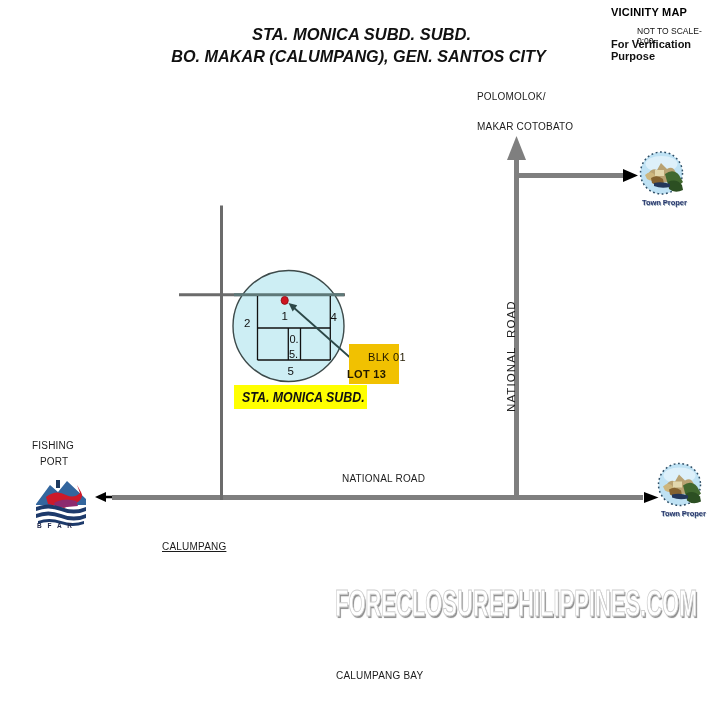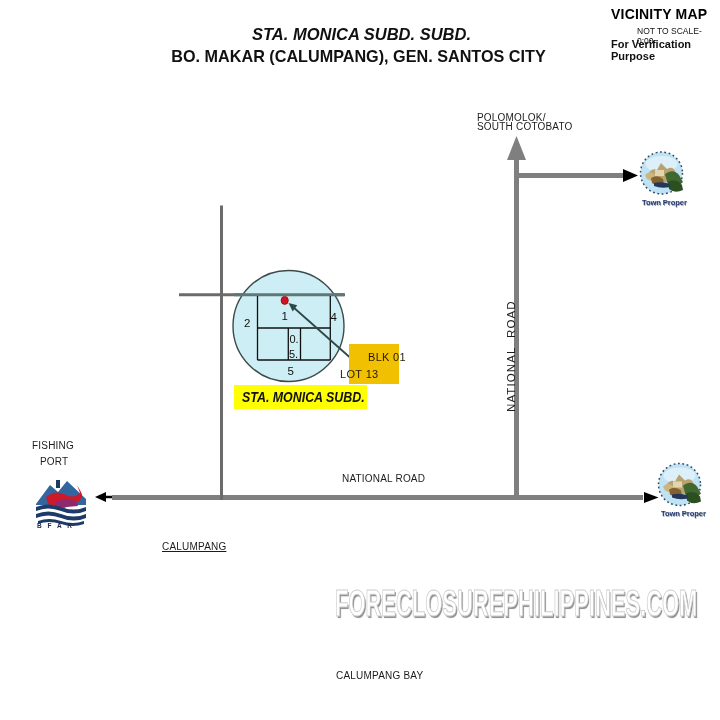--- a/index.html
+++ b/index.html
@@ -6,31 +6,31 @@
 body{width:720px;height:720px;position:relative;background:#ffffff;overflow:hidden;
      font-family:"Liberation Sans",sans-serif;}
 .abs{position:absolute;}
 .lbl{color:#1c1c1c;font-size:10px;letter-spacing:0.2px;white-space:nowrap;}
 </style>
 </head>
 <body>
 
 <div class="abs" style="left:0;top:24.5px;width:723px;text-align:center;font-size:16.5px;font-weight:bold;font-style:italic;color:#111;">STA. MONICA SUBD. SUBD.</div>
 
-<div class="abs" style="left:0;top:47px;width:717px;text-align:center;font-size:16.2px;font-weight:bold;color:#111;">BO. MAKAR (CALUMPANG), GEN. SANTOS CITY</div>
+<div class="abs" style="left:0;top:47px;width:717px;text-align:center;font-size:16.2px;font-weight:bold;font-style:italic;color:#111;">BO. MAKAR (CALUMPANG), GEN. SANTOS CITY</div>
 
-<div class="abs" style="left:611px;top:6px;font-size:14px;font-weight:bold;color:#000;letter-spacing:0.2px;">VICINITY MAP</div>
+<div class="abs" style="left:611px;top:6px;font-size:11px;font-weight:bold;color:#000;letter-spacing:0.2px;">VICINITY MAP</div>
 
 <div class="abs" style="left:611px;top:25.5px;font-size:8.5px;color:#111;padding-left:26px;">NOT TO SCALE- 0:00</div>
 
 <div class="abs" style="left:611px;top:37.5px;font-size:11px;color:#111;font-weight:bold;">For Verification Purpose</div>
 
-<div class="abs lbl" style="left:477px;top:112px;text-align:right;">POLOMOLOK/</div>
+<div class="abs lbl" style="left:477px;top:91px;text-align:right;">POLOMOLOK/</div>
 
-<div class="abs lbl" style="left:477px;top:121px;">SOUTH COTOBATO</div>
+<div class="abs lbl" style="left:477px;top:121px;">MAKAR COTOBATO</div>
 
 <svg class="abs" style="left:0;top:0;" width="720" height="720" viewBox="0 0 720 720">
 
   <line x1="516.5" y1="155" x2="516.5" y2="500" stroke="#7f7f7f" stroke-width="5"></line>
 
   <polygon points="516.5,136 526,160 507,160" fill="#7f7f7f"></polygon>
 
   <line x1="514" y1="175.5" x2="624" y2="175.5" stroke="#7f7f7f" stroke-width="5"></line>
 
   <polygon points="638,175.5 623,169 623,182" fill="#000"></polygon>
@@ -108,21 +108,21 @@
     <path d="M4 44 Q15 40 27 44 Q39 48 50 44 L50 47 Q39 51 27 47 Q15 43 4 47 Z" fill="#1d3a6b"></path>
   </g>
 
   <text x="37" y="527.5" font-family="Liberation Sans" font-size="6.5" font-weight="bold" fill="#222a4d" letter-spacing="2">B F A R</text>
 </svg>
 
 <div class="abs" style="left:349px;top:344px;width:50px;height:40px;background:#f1c101;"></div>
 
 <div class="abs" style="left:368px;top:351px;font-size:11px;color:#221a00;letter-spacing:0.3px;">BLK&nbsp;01</div>
 
-<div class="abs" style="left:340px;top:367.5px;font-size:11px;color:#221a00;letter-spacing:0.3px;">LOT&nbsp;13</div>
+<div class="abs" style="left:347px;top:367.5px;font-size:11px;color:#221a00;letter-spacing:0.3px;font-weight:bold;">LOT&nbsp;13</div>
 
 <div class="abs" style="left:234px;top:384.5px;width:133px;height:24.5px;background:#ffff00;"></div>
 <div class="abs" style="left:241.5px;top:388px;font-size:15.5px;font-weight:bold;font-style:italic;color:#111;transform:scaleX(0.80);transform-origin:0 0;white-space:nowrap;">STA. MONICA SUBD.</div>
 
 <div class="abs" style="left:642px;top:197.5px;font-size:7.6px;font-weight:bold;color:#26356b;letter-spacing:-0.1px;text-shadow:0.6px 0.6px 0 #9db0c0;">Town Proper</div>
 
 <div class="abs" style="left:661px;top:508.5px;font-size:7.6px;font-weight:bold;color:#26356b;letter-spacing:-0.1px;text-shadow:0.6px 0.6px 0 #9db0c0;">Town Proper</div>
 
 <div class="abs lbl" style="left:505px;top:412px;transform:rotate(-90deg);transform-origin:0 0;font-size:11.5px;letter-spacing:1.1px;">NATIONAL&nbsp; ROAD</div>
 

